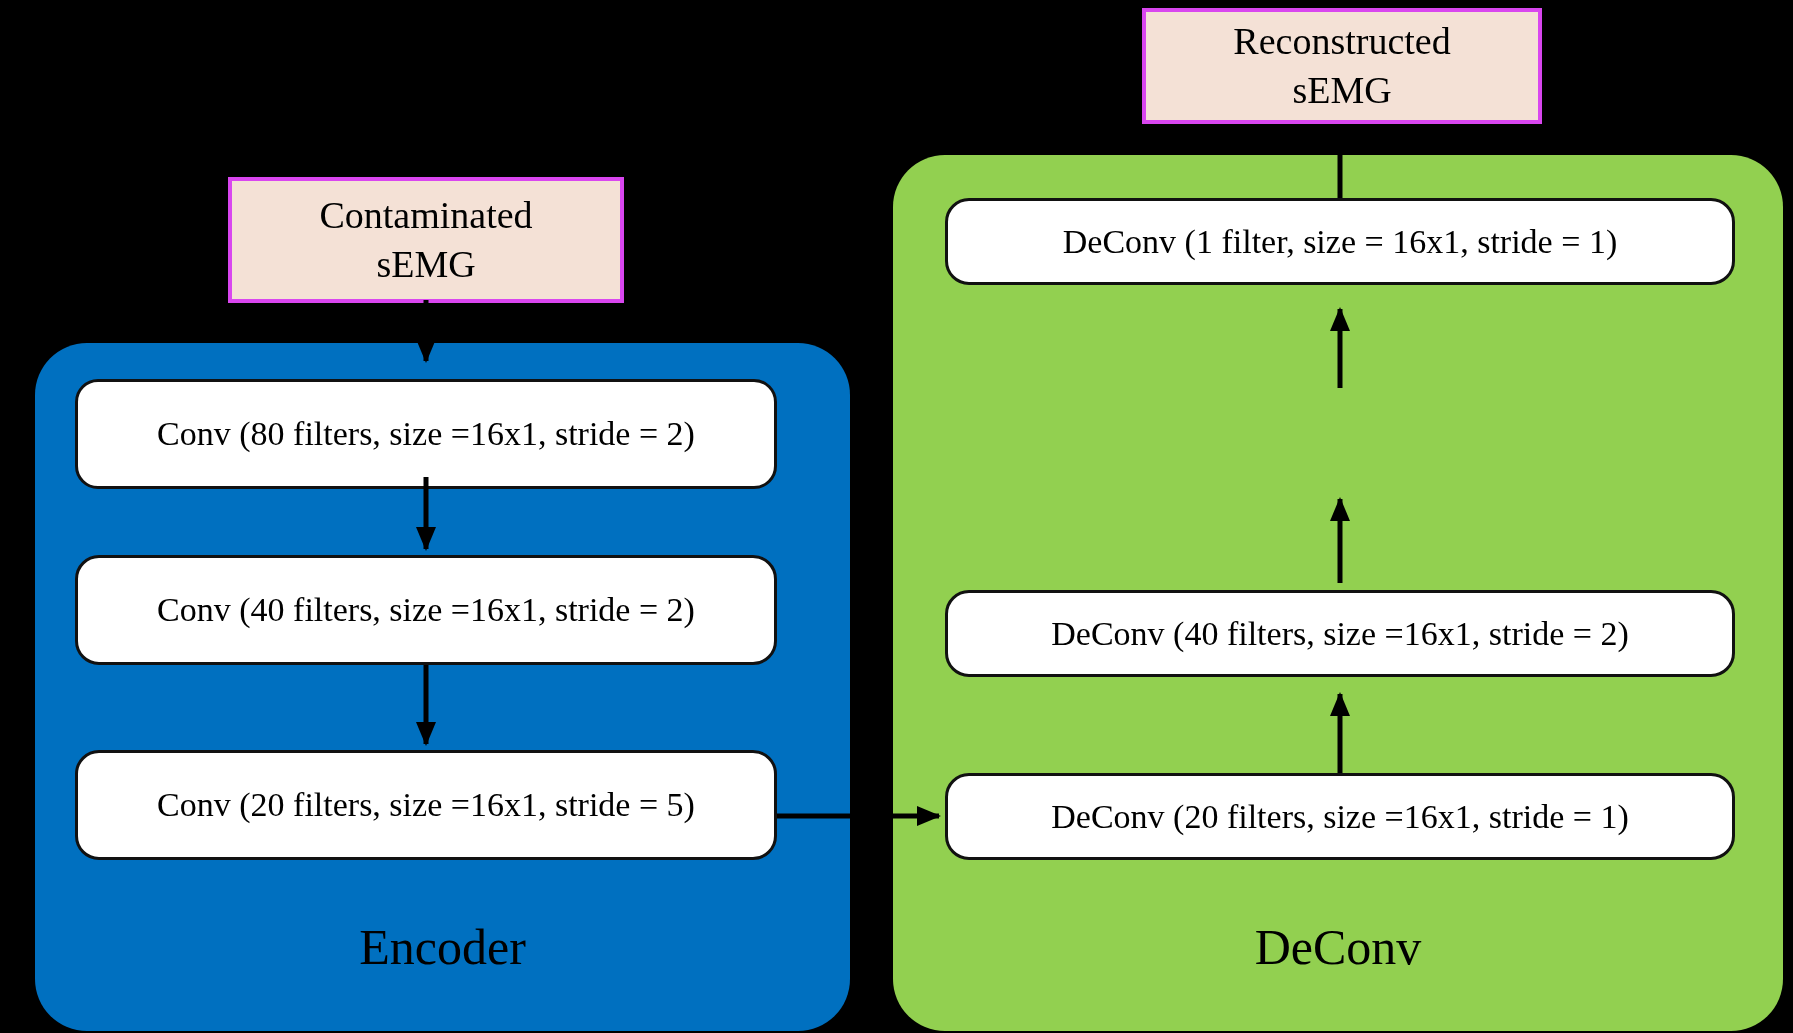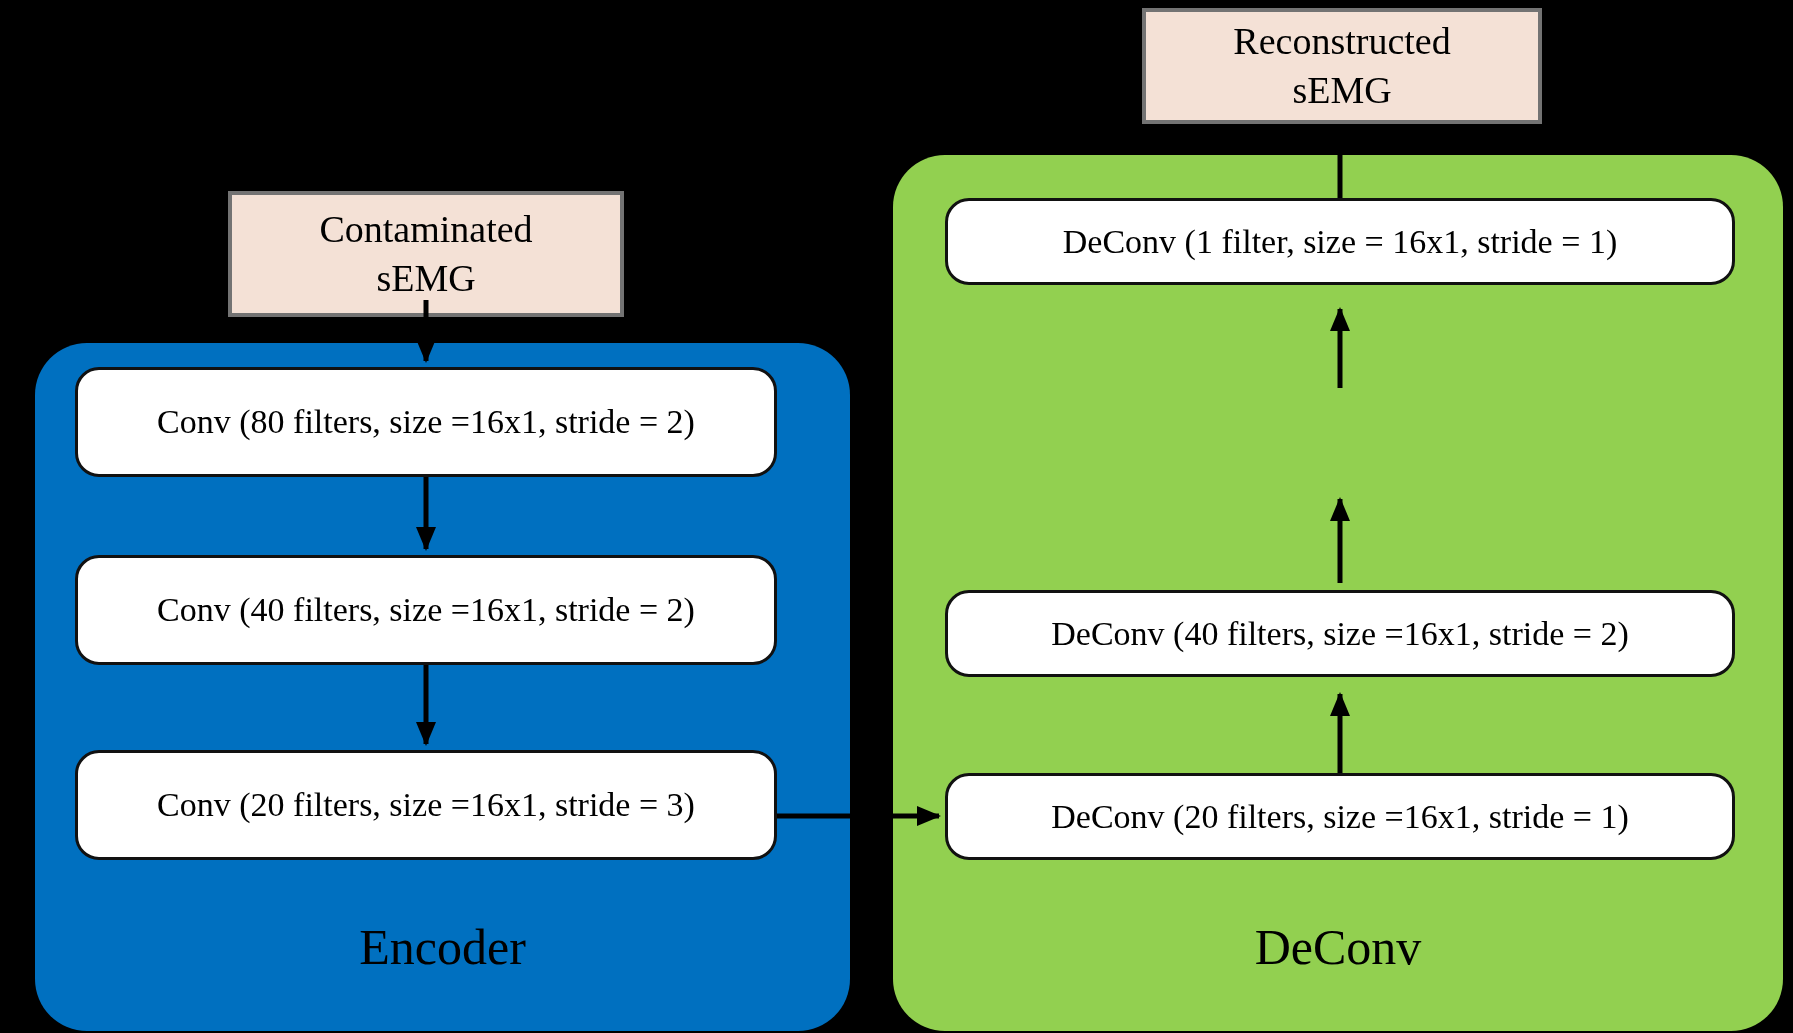--- a/index.html
+++ b/index.html
@@ -12,31 +12,31 @@
     width: 1793px;
     height: 1033px;
     background: #000000;
     font-family: "Liberation Serif", "DejaVu Serif", serif;
     color: #000000;
     overflow: hidden;
   }
   .io-box {
     position: absolute;
     background: #f4e1d6;
-    border: 4px solid #737373;
+    border: 4px solid #d946ef;
     box-sizing: border-box;
     display: flex;
     flex-direction: column;
     align-items: center;
     justify-content: center;
     text-align: center;
     font-size: 38px;
     line-height: 1.3;
   }
-  .io-box.input  { left: 228px; top: 177px;  width: 396px; height: 126px; margin-top: 14px; }
+  .io-box.input  { left: 228px; top: 177px;  width: 396px; height: 126px; }
   .io-box.output { left: 1142px; top: 8px;   width: 400px; height: 116px; }
 
   .container {
     position: absolute;
     border-radius: 52px;
     box-sizing: border-box;
   }
   .container.encoder {
     left: 35px; top: 343px; width: 815px; height: 688px;
     background: #0070c0;
@@ -53,21 +53,21 @@
     box-sizing: border-box;
     display: flex;
     align-items: center;
     justify-content: center;
     font-size: 34px;
     white-space: nowrap;
   }
   .encoder .layer-box { left: 40px; width: 702px; height: 110px; }
   .decoder .layer-box { left: 52px; width: 790px; height: 87px; }
 
-  .enc-l0 { top: 24px; }
+  .enc-l0 { top: 36px; border-radius: 23px; }
   .enc-l1 { top: 212px; }
   .enc-l2 { top: 407px; }
 
   .dec-l0 { top: 43px; }
   .dec-l1 { top: 233px; }
   .dec-l2 { top: 435px; }
   .dec-l3 { top: 618px; }
 
   .container-label {
     position: absolute;
@@ -98,21 +98,21 @@
   </div>
 
   <div class="io-box output">
     <span>Reconstructed</span>
     <span>sEMG</span>
   </div>
 
   <div class="container encoder">
     <div class="layer-box enc-l0">Conv (80 filters, size =16x1, stride = 2)</div>
     <div class="layer-box enc-l1">Conv (40 filters, size =16x1, stride = 2)</div>
-    <div class="layer-box enc-l2">Conv (20 filters, size =16x1, stride = 3)</div>
+    <div class="layer-box enc-l2">Conv (20 filters, size =16x1, stride = 5)</div>
     <div class="container-label">Encoder</div>
   </div>
 
   <div class="container decoder">
     <div class="layer-box dec-l0">DeConv (1 filter, size = 16x1, stride = 1)</div>
     <div class="layer-box dec-l2">DeConv (40 filters, size =16x1, stride = 2)</div>
     <div class="layer-box dec-l3">DeConv (20 filters, size =16x1, stride = 1)</div>
     <div class="container-label">DeConv</div>
   </div>
 

